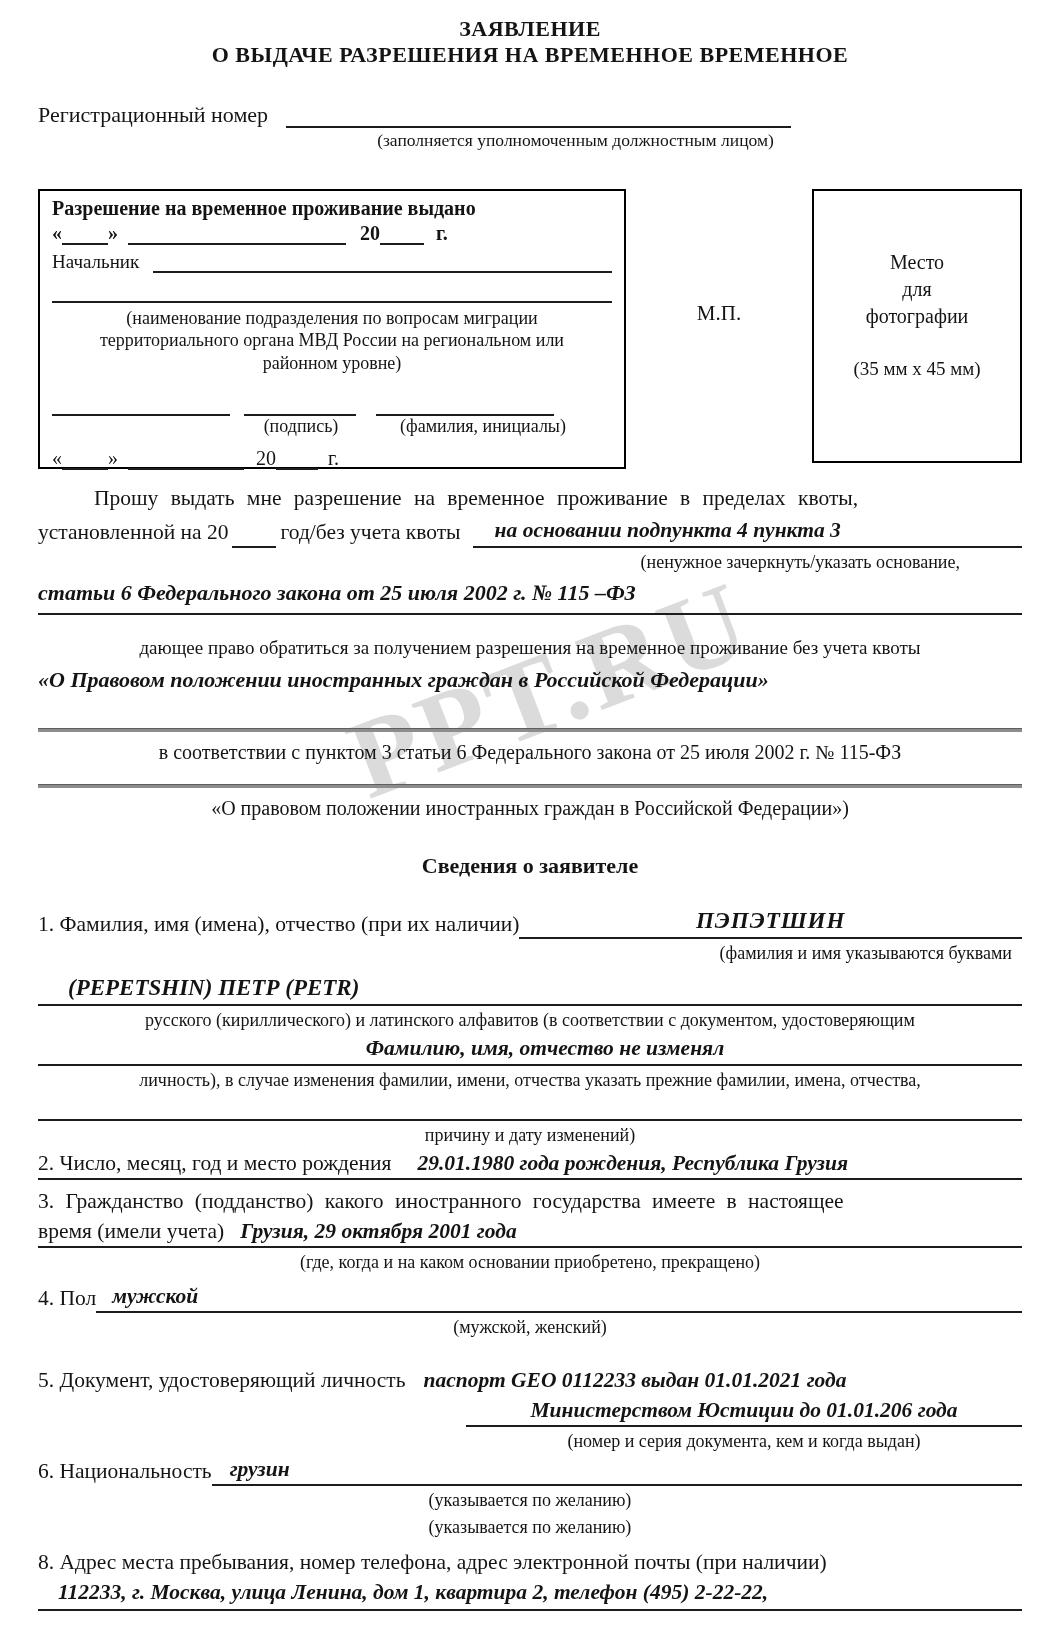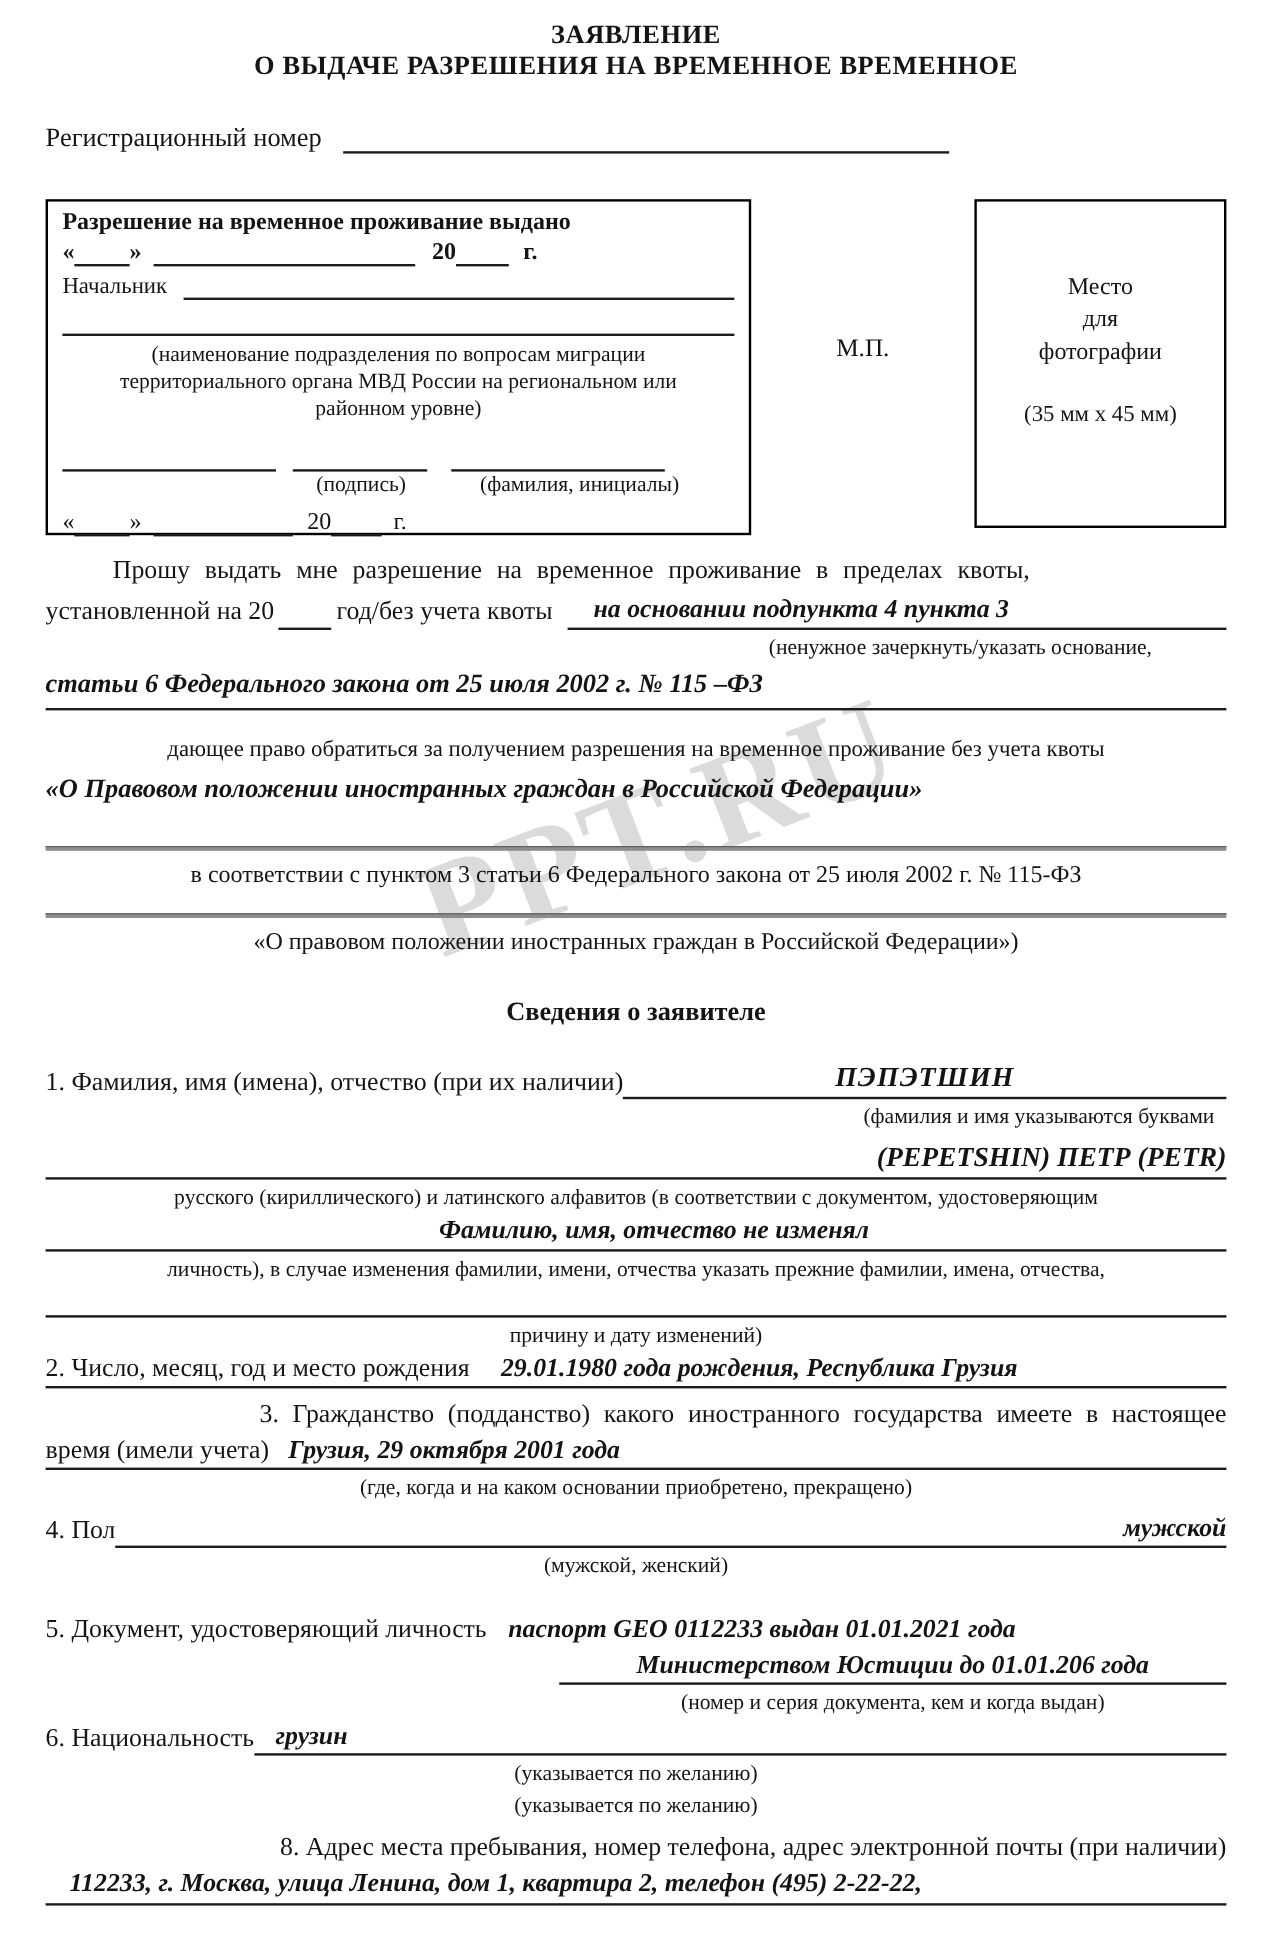--- a/index.html
+++ b/index.html
@@ -78,21 +78,21 @@
   .item-row { display: flex; align-items: flex-end; }
   .item-label { white-space: nowrap; }
   .fill { flex: 1; border-bottom: 2px solid #1c1c1c; padding-left: 26px; min-height: 24px; }
   .fill.center { text-align: center; padding-left: 0; }
   .caption { text-align: center; font-size: 18px; margin-top: 2px; }
   .caption.right { text-align: right; padding-right: 10px; }
   .full-underline { border-bottom: 2px solid #1c1c1c; padding-left: 30px; }
   .blank-line { border-bottom: 2px solid #1c1c1c; height: 28px; }
   .row-underlined { border-bottom: 2px solid #1c1c1c; }
   .justify { text-align: justify; word-spacing: 6px; }
-  .mt6 { margin-top: 6px; text-align: right; } .mt26 { margin-top: 26px; }
+  .mt6 { margin-top: 6px; } .mt26 { margin-top: 26px; }
   .doc-val2 { width: 556px; margin-left: auto; border-bottom: 2px solid #1c1c1c; text-align: center; }
   .doc-cap { width: 556px; margin-left: auto; text-align: center; font-size: 18px; margin-top: 2px; }
   .addr-value { padding-left: 20px; }
   .addr-block { border-bottom: 2px solid #1c1c1c; padding-bottom: 2px; }
 </style>
 </head>
 <body>
 
 <div class="watermark">PPT.RU</div>
 
@@ -100,20 +100,21 @@
 
   <div class="title">
     <div>ЗАЯВЛЕНИЕ</div>
     <div>О ВЫДАЧЕ РАЗРЕШЕНИЯ НА ВРЕМЕННОЕ ВРЕМЕННОЕ</div>
   </div>
 
   <div class="reg-row">
     <span class="reg-label">Регистрационный номер</span>
     <span class="reg-line"></span>
   </div>
+  <div class="reg-caption">(заполняется уполномоченным должностным лицом)</div>
 
   <div class="boxes">
 
     <div class="permit-box">
       <div class="pb-title">Разрешение на временное проживание выдано</div>
       <div class="pb-row bold">
         <span>«</span>
         <span class="blank" style="width:46px"></span>
         <span>»</span>
         <span class="blank" style="width:218px; margin-left:10px"></span>

